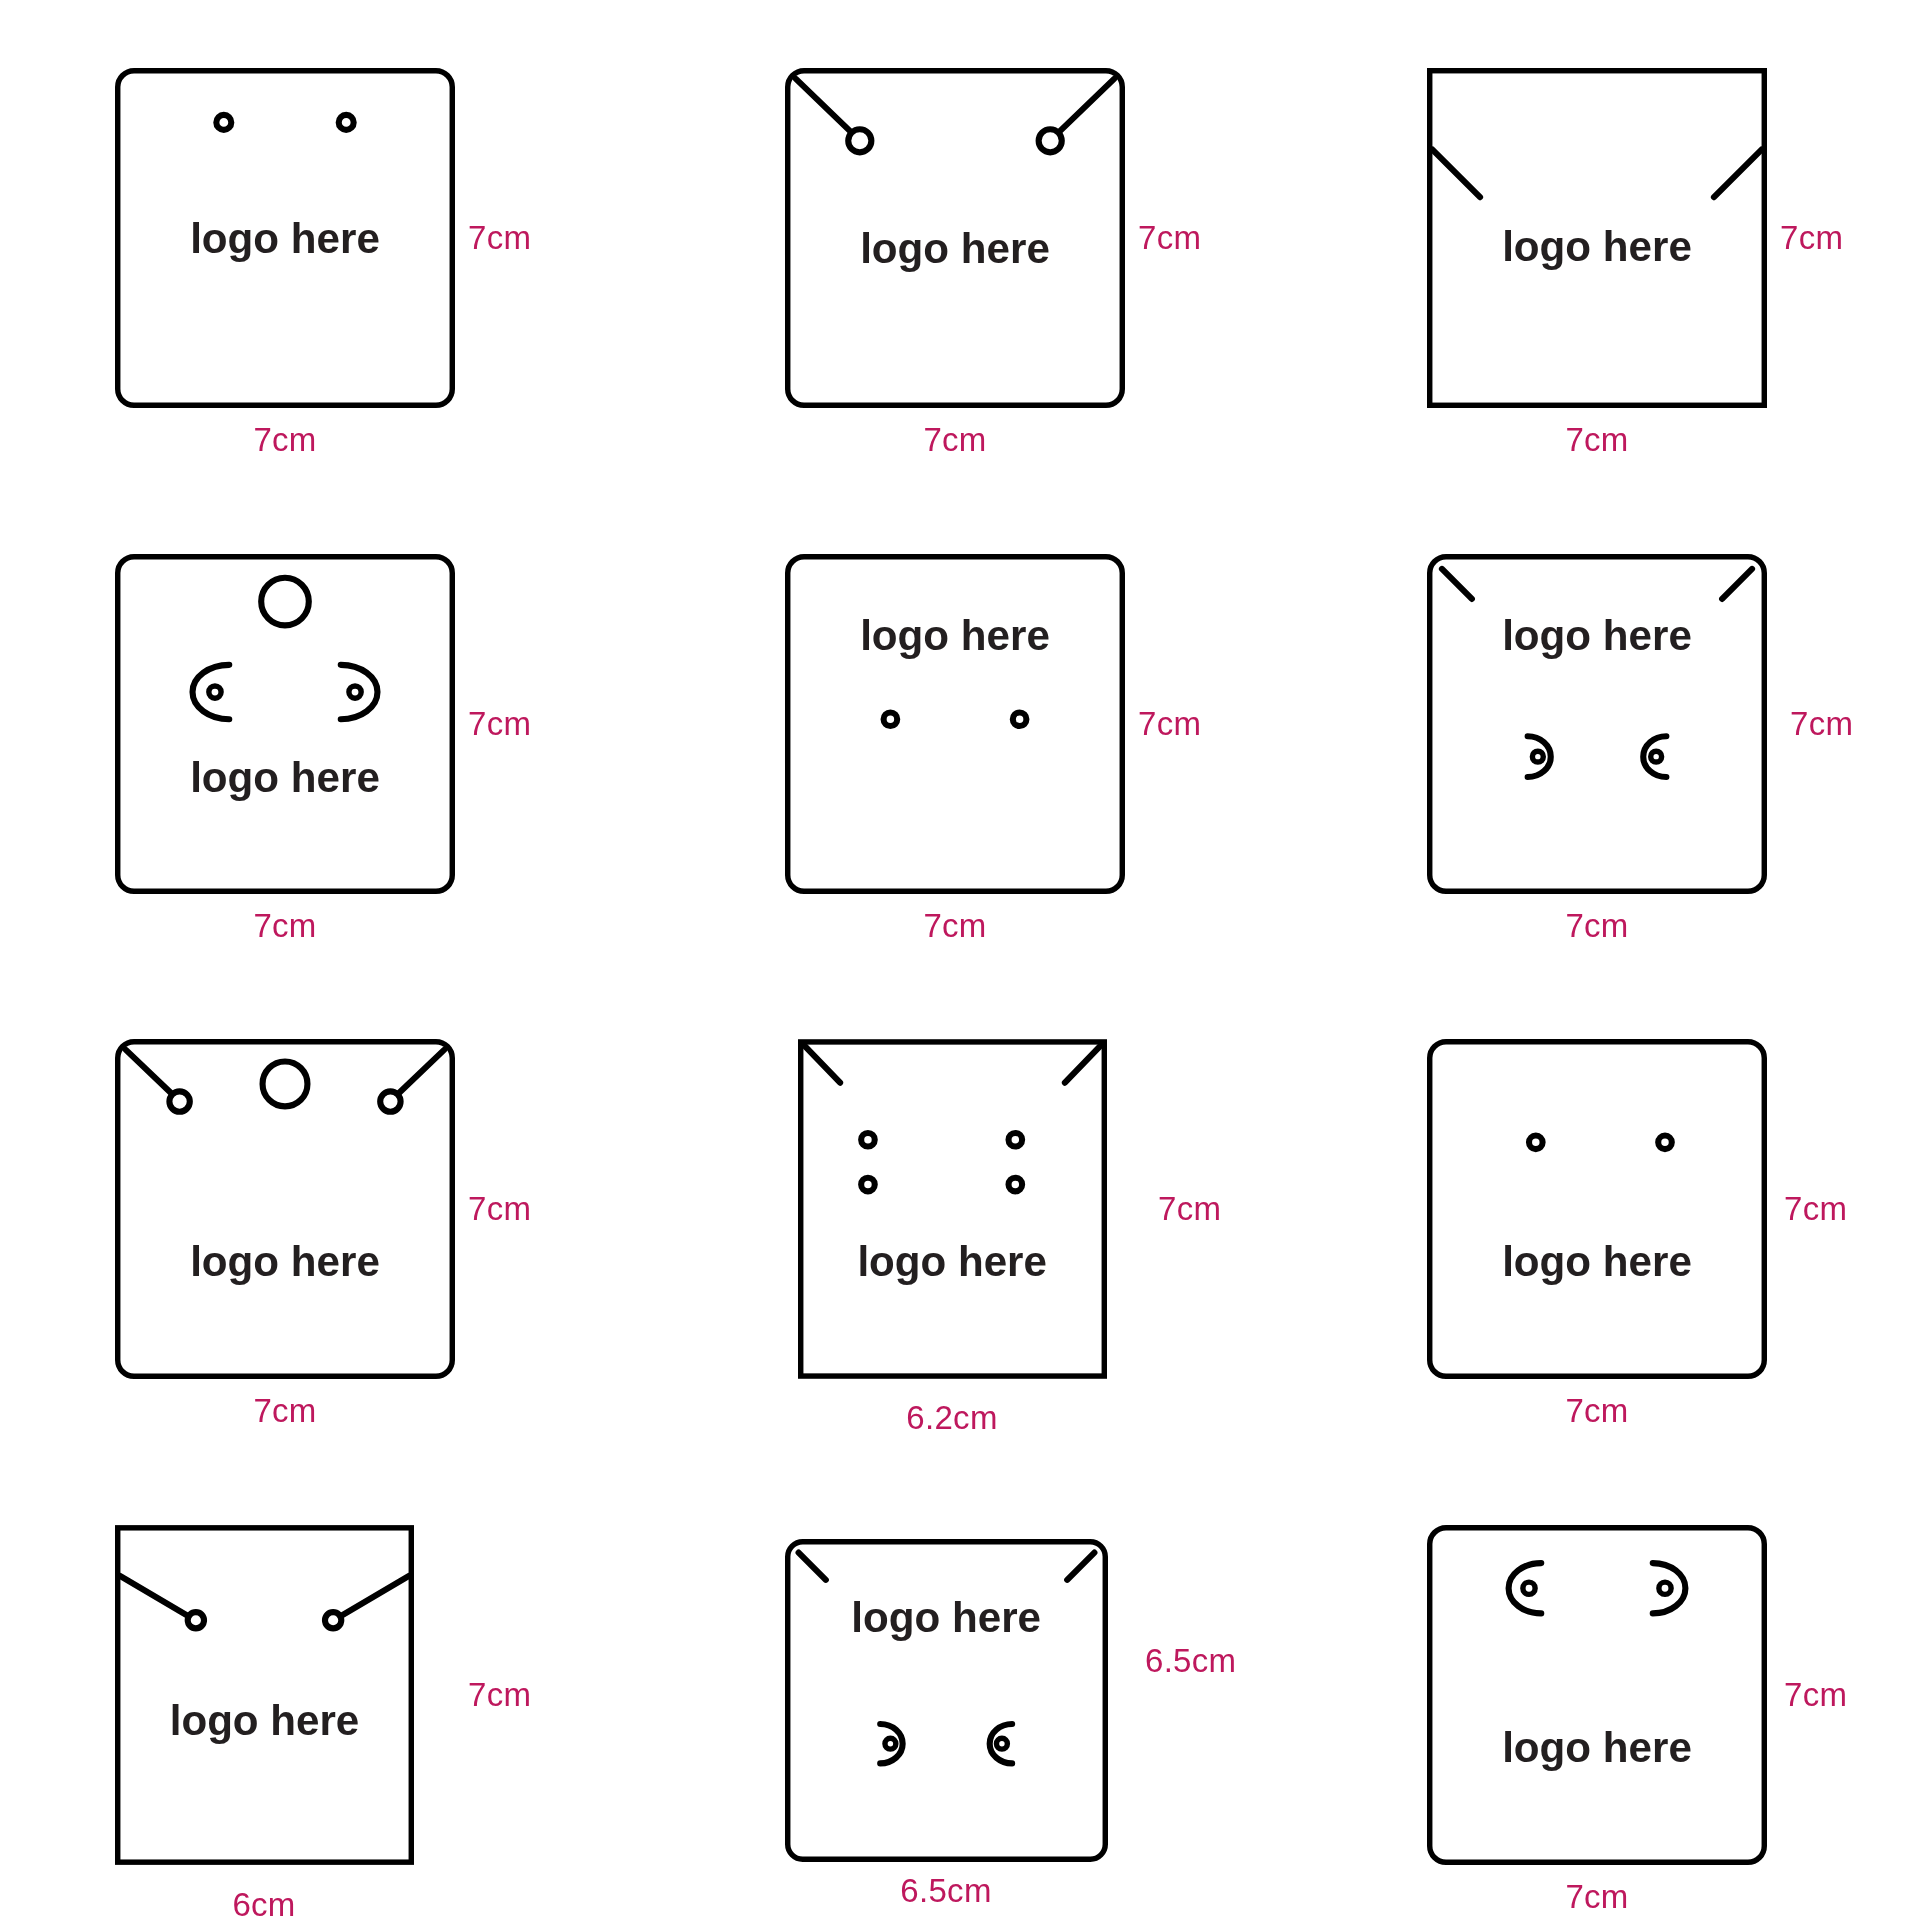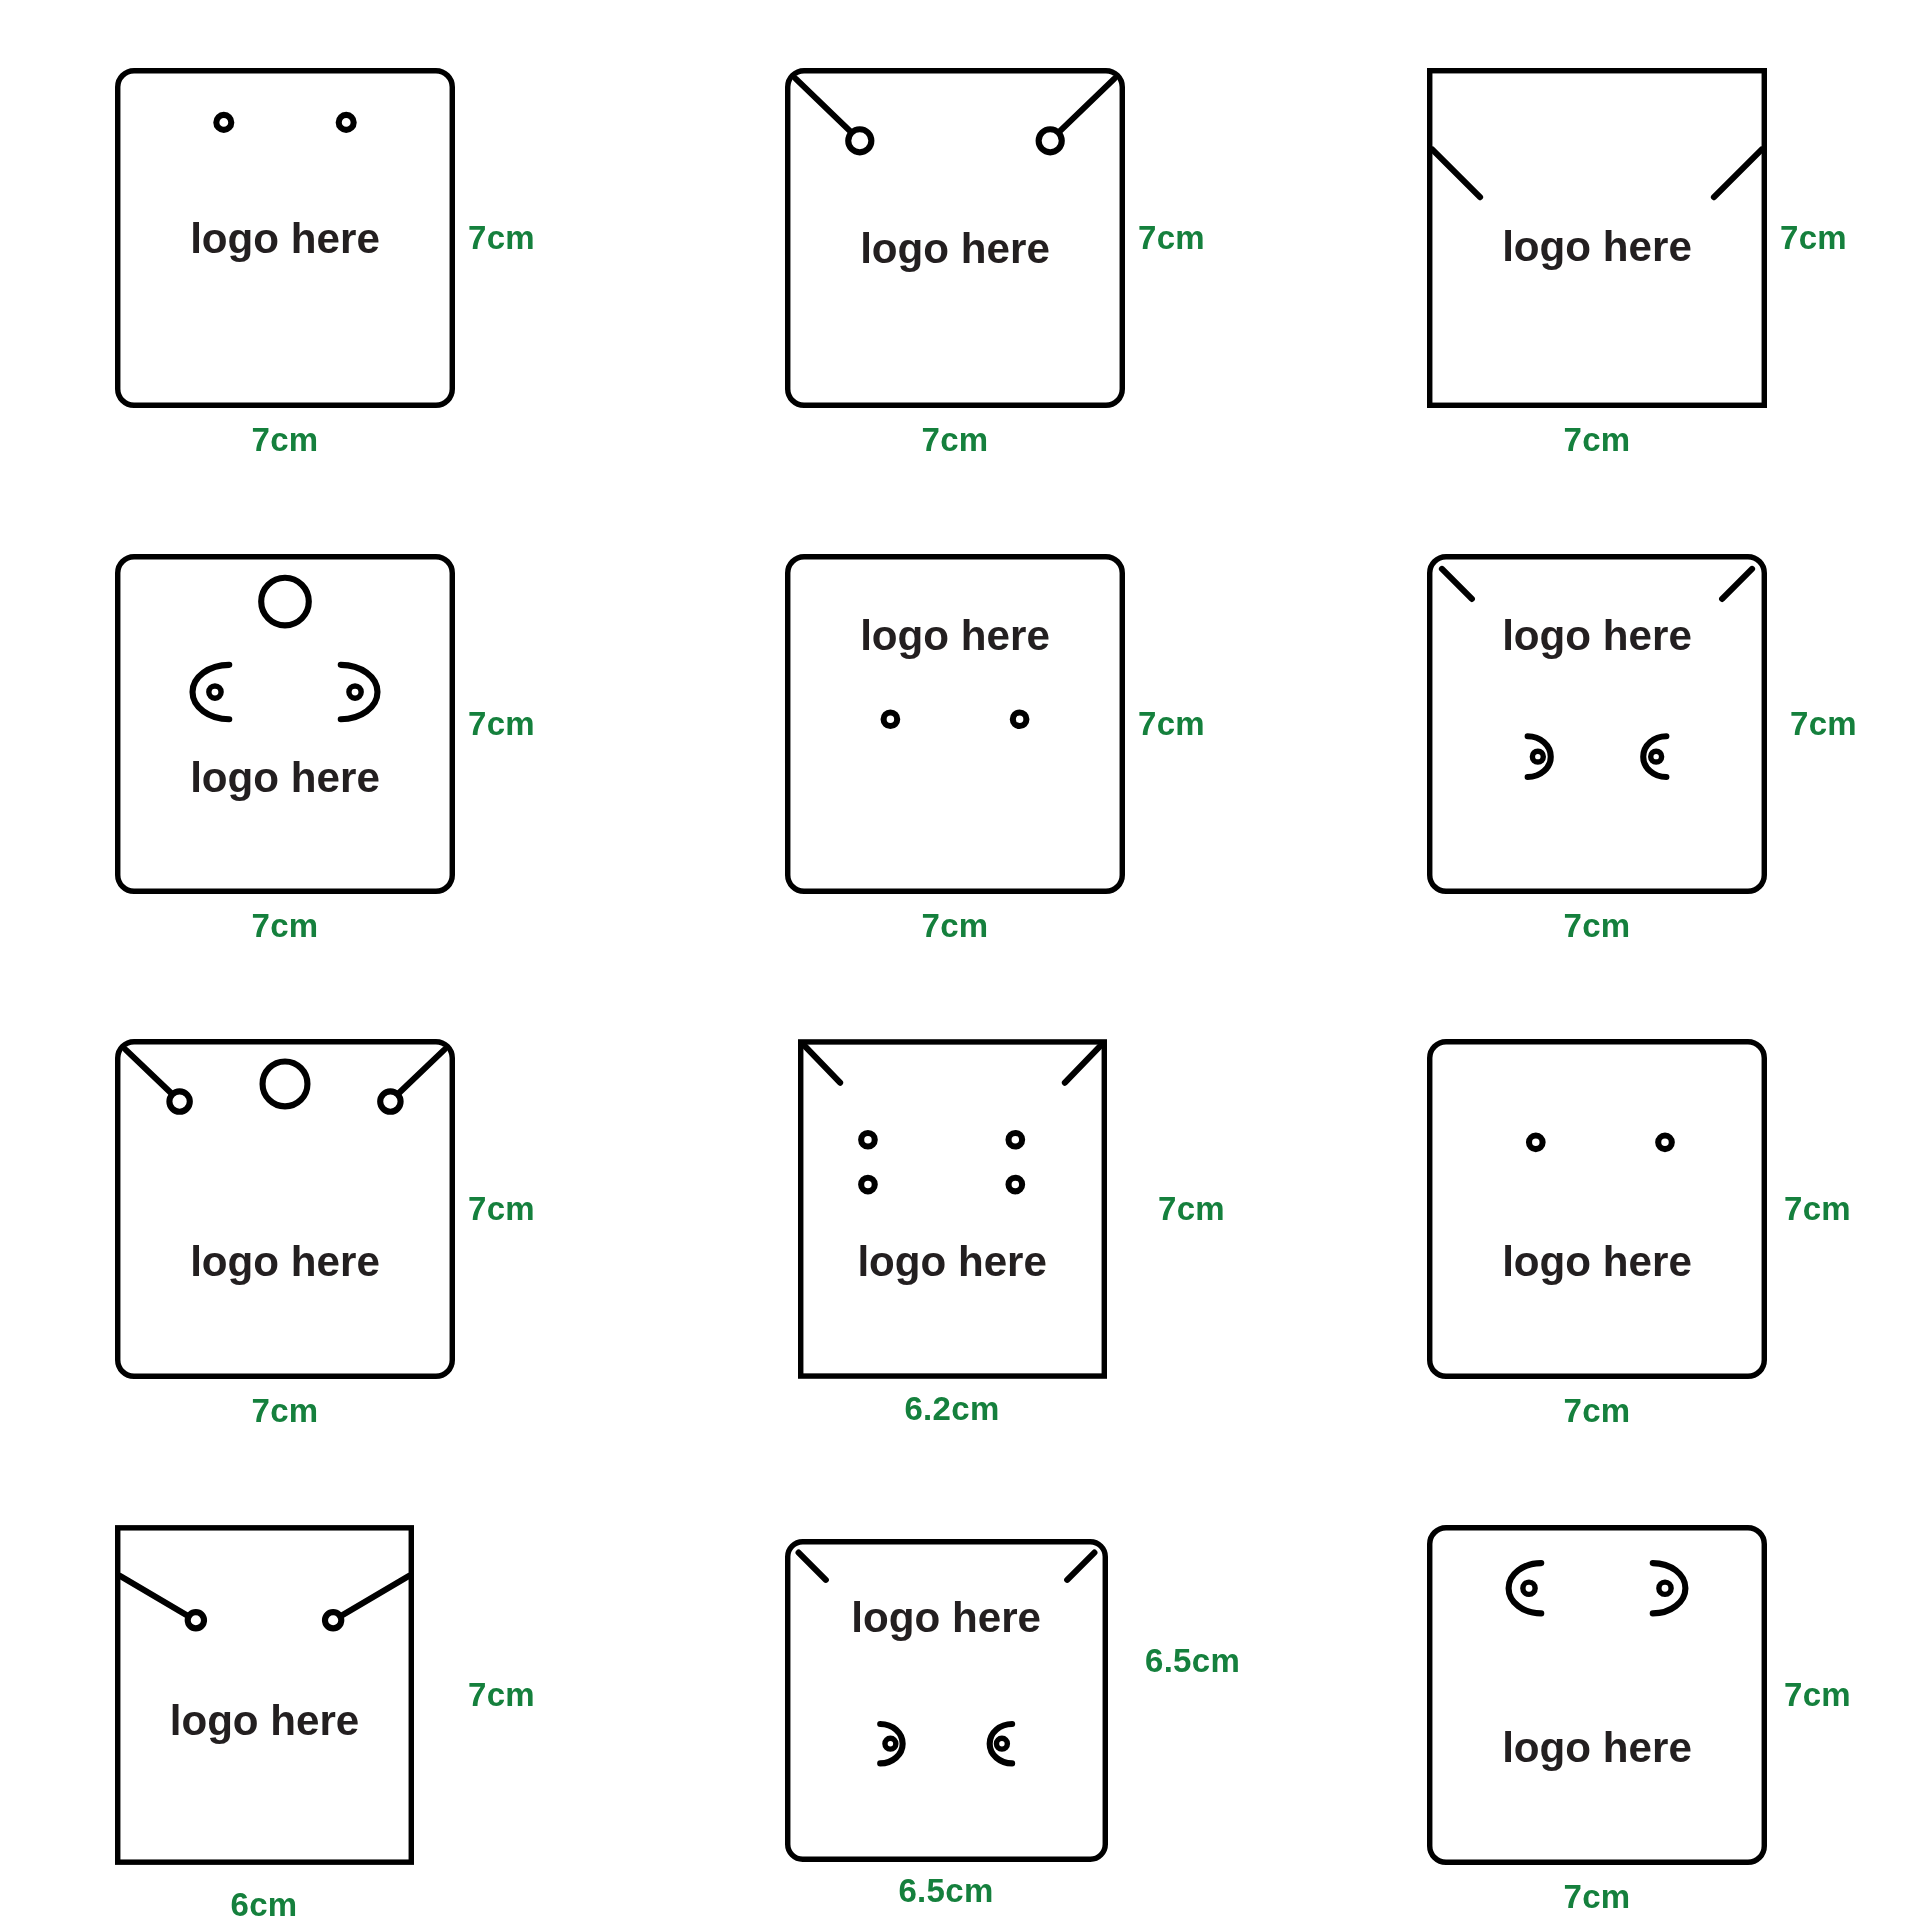--- a/index.html
+++ b/index.html
@@ -21,24 +21,24 @@
   }
   .card-cell {
     position: absolute;
   }
   .card-svg {
     display: block;
     overflow: visible;
   }
   .dim {
     position: absolute;
-    color: #15803d;
+    color: #be185d;
     font-family: "Liberation Sans", sans-serif;
     font-size: 33px;
-    font-weight: 700;
+    font-weight: 400;
     letter-spacing: 0.3px;
     white-space: nowrap;
   }
   .dim-right {
     transform: translateY(-50%);
   }
   .dim-bottom {
     transform: translateX(-50%);
   }
   .logo-text {
@@ -147,21 +147,21 @@
       <rect x="4" y="4" width="447" height="492" fill="#ffffff" stroke="#000000" stroke-width="8"></rect>
       <line x1="8" y1="8" x2="62" y2="64" stroke="#000000" stroke-width="9" stroke-linecap="round"></line>
       <line x1="447" y1="8" x2="393" y2="64" stroke="#000000" stroke-width="9" stroke-linecap="round"></line>
       <circle cx="103" cy="148" r="10" fill="#ffffff" stroke="#000000" stroke-width="9"></circle>
       <circle cx="320" cy="148" r="10" fill="#ffffff" stroke="#000000" stroke-width="9"></circle>
       <circle cx="103" cy="214" r="10" fill="#ffffff" stroke="#000000" stroke-width="9"></circle>
       <circle cx="320" cy="214" r="10" fill="#ffffff" stroke="#000000" stroke-width="9"></circle>
       <text class="logo-text" x="227" y="332" text-anchor="middle" dominant-baseline="middle">logo here</text>
     </svg>
     <span class="dim dim-right" style="left:360px; top:170px;">7cm</span>
-    <span class="dim dim-bottom" style="left:154px; top:351px;">6.2cm</span>
+    <span class="dim dim-bottom" style="left:154px; top:360px;">6.2cm</span>
   </div>
 
   <div class="card-cell" style="left:1427px; top:1039px;">
     <svg class="card-svg" width="340" height="340" viewBox="0 0 500 500">
       <rect x="4" y="4" width="492" height="492" rx="24" ry="24" fill="#ffffff" stroke="#000000" stroke-width="8"></rect>
       <circle cx="160" cy="152" r="10" fill="#ffffff" stroke="#000000" stroke-width="9"></circle>
       <circle cx="350" cy="152" r="10" fill="#ffffff" stroke="#000000" stroke-width="9"></circle>
       <text class="logo-text" x="250" y="332" text-anchor="middle" dominant-baseline="middle">logo here</text>
     </svg>
     <span class="dim dim-right" style="left:357px; top:170px;">7cm</span>

